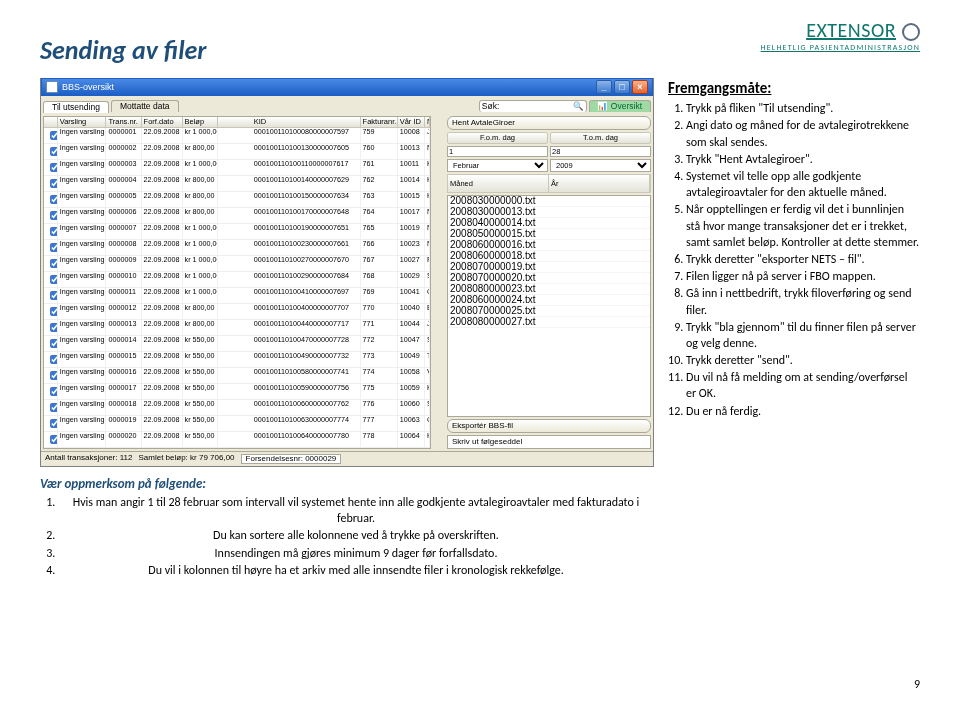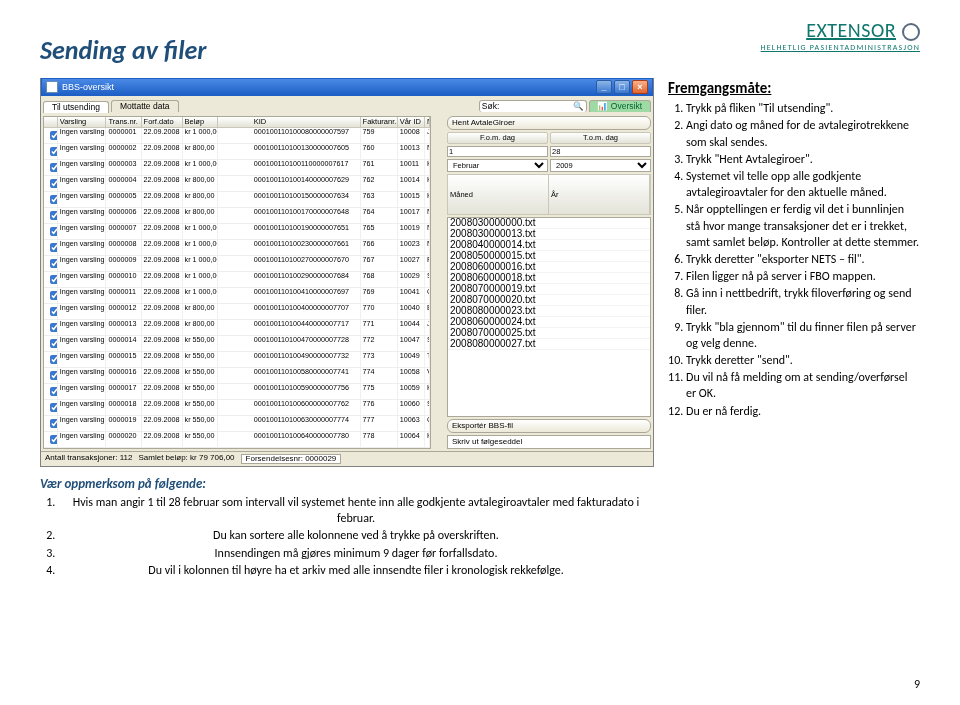--- a/index.html
+++ b/index.html
@@ -174,21 +174,21 @@
     font-size: 7.5px; text-align: center; padding: 1px;
   }
   .sidecol .daterow input, .sidecol .daterow select {
     flex: 1; font-size: 7.5px; border: 1px solid #aca899;
     background: #fff; padding: 0 1px;
   }
   .sideheader {
     display: flex; background: linear-gradient(#fff,#e3e3d8);
     border: 1px solid #cbc7b8;
   }
-  .sideheader > div { flex: 1; font-size: 7.5px; padding: 16px 2px; border-right: 1px solid #cbc7b8;}
+  .sideheader > div { flex: 1; font-size: 7.5px; padding: 5px 2px; border-right: 1px solid #cbc7b8;}
   .txtlist {
     flex: 1; background: #fff; border: 1px solid #aca899;
     min-height: 150px; overflow: hidden;
     font-size: 10px;
   }
   .txtlist div { padding: 0 2px; border-bottom: 1px solid #f4f4f4; }
   .sideinput {
     border: 1px solid #aca899;
     background: #fff;
     font-size: 8px; padding: 2px 4px;

